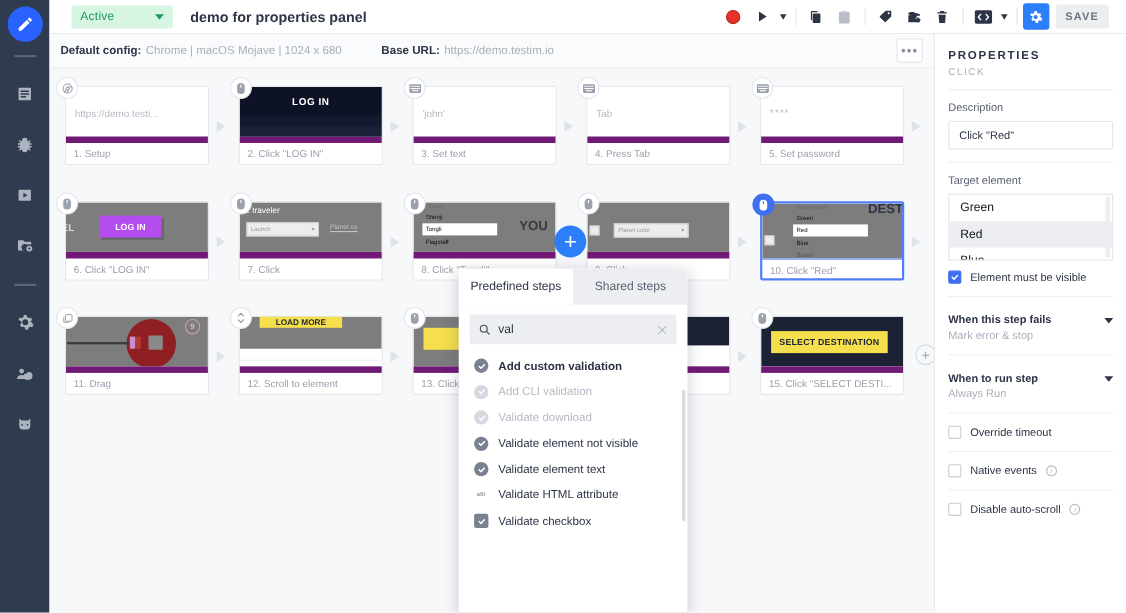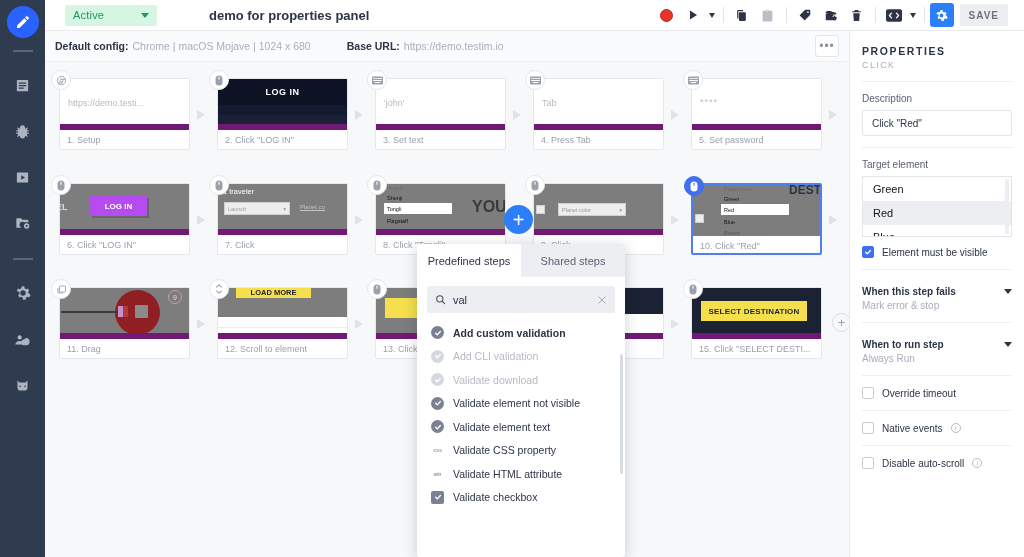--- a/index.html
+++ b/index.html
@@ -27,21 +27,21 @@
     width: 22px; height: 22px; margin: 12px 0;
     display: flex; align-items: center; justify-content: center;
     color: #c3c9d4; opacity: .85;
   }
   .rail-icon svg { display: block; }
 
   
   .topbar {
     position: absolute; left: 45px; top: 0; right: 0; height: 31px;
     background: #ffffff; border-bottom: 1px solid #e8eaee;
-    display: flex; align-items: center; padding: 0 8px; gap: 36px;
+    display: flex; align-items: center; padding: 0 8px;
   }
   .status-pill {
     width: 92px; height: 21px; background: #d7f5e3; border-radius: 2px;
     display: flex; align-items: center; justify-content: space-between;
     padding: 0 8px; margin-left: 12px;
     font-size: 11px; color: #1c9a5f; letter-spacing: .2px;
   }
   .caret-down {
     width: 0; height: 0; border-left: 4px solid transparent;
     border-right: 4px solid transparent; border-top: 5px solid #1c9a5f;
@@ -568,21 +568,21 @@
             <rect x="7" y="3.5" width="2" height="6" rx="1" fill="#fff"></rect>
           </svg>
       </div>
       <div class="step-thumb">
         <div class="thumb-grey">
           <div class="list-opt" style="top:-2px;color:#6a6a6a;">Husen</div>
           <div class="list-opt" style="top:8px;">Shenji</div>
           <div class="list-opt sel" style="top:19px;">Tongli</div>
           <div class="list-opt" style="top:31px;">Flagstaff</div>
           <div class="list-opt" style="top:42px;color:#555;">Port Brunt Pol Volfoss</div>
-          <div class="ph-text" style="left:96px;top:14px;color:#3a3a3a;font-size:16px;font-weight:bold;">YOU</div>
+          <div class="ph-text" style="left:96px;top:14px;color:#3a3a3a;font-size:12px;font-weight:bold;">YOU</div>
         </div>
       </div>
       <div class="step-label">8. Click "Tongli"</div>
     </div>
     <div class="plus-lg" style="left:459px;top:143px;">+</div>
 
     <div class="step" style="left:488px;top:121px;">
       <div class="step-badge">
         <svg width="10" height="11" viewBox="0 0 16 22" fill="currentColor">
             <rect x="1" y="1" width="14" height="20" rx="7"></rect>
@@ -761,24 +761,20 @@
         </div>
         <div class="dd-item">
           <span class="ico-check">
               <svg width="8" height="8" viewBox="0 0 24 24" fill="none" stroke="#fff" stroke-width="4">
                 <path d="M5 12.5l5 5 9-10" stroke-linecap="round" stroke-linejoin="round"></path>
               </svg>
             </span>
           <span>Validate element text</span>
         </div>
         <div class="dd-item">
-          <span class="ico-txt">css</span>
-          <span>Validate CSS property</span>
-        </div>
-        <div class="dd-item">
           <span class="ico-txt">attr</span>
           <span>Validate HTML attribute</span>
         </div>
         <div class="dd-item">
           <span class="ico-sq">
               <svg width="8" height="8" viewBox="0 0 24 24" fill="none" stroke="#fff" stroke-width="4">
                 <path d="M5 12.5l5 5 9-10" stroke-linecap="round" stroke-linejoin="round"></path>
               </svg>
             </span>
           <span>Validate checkbox</span>

